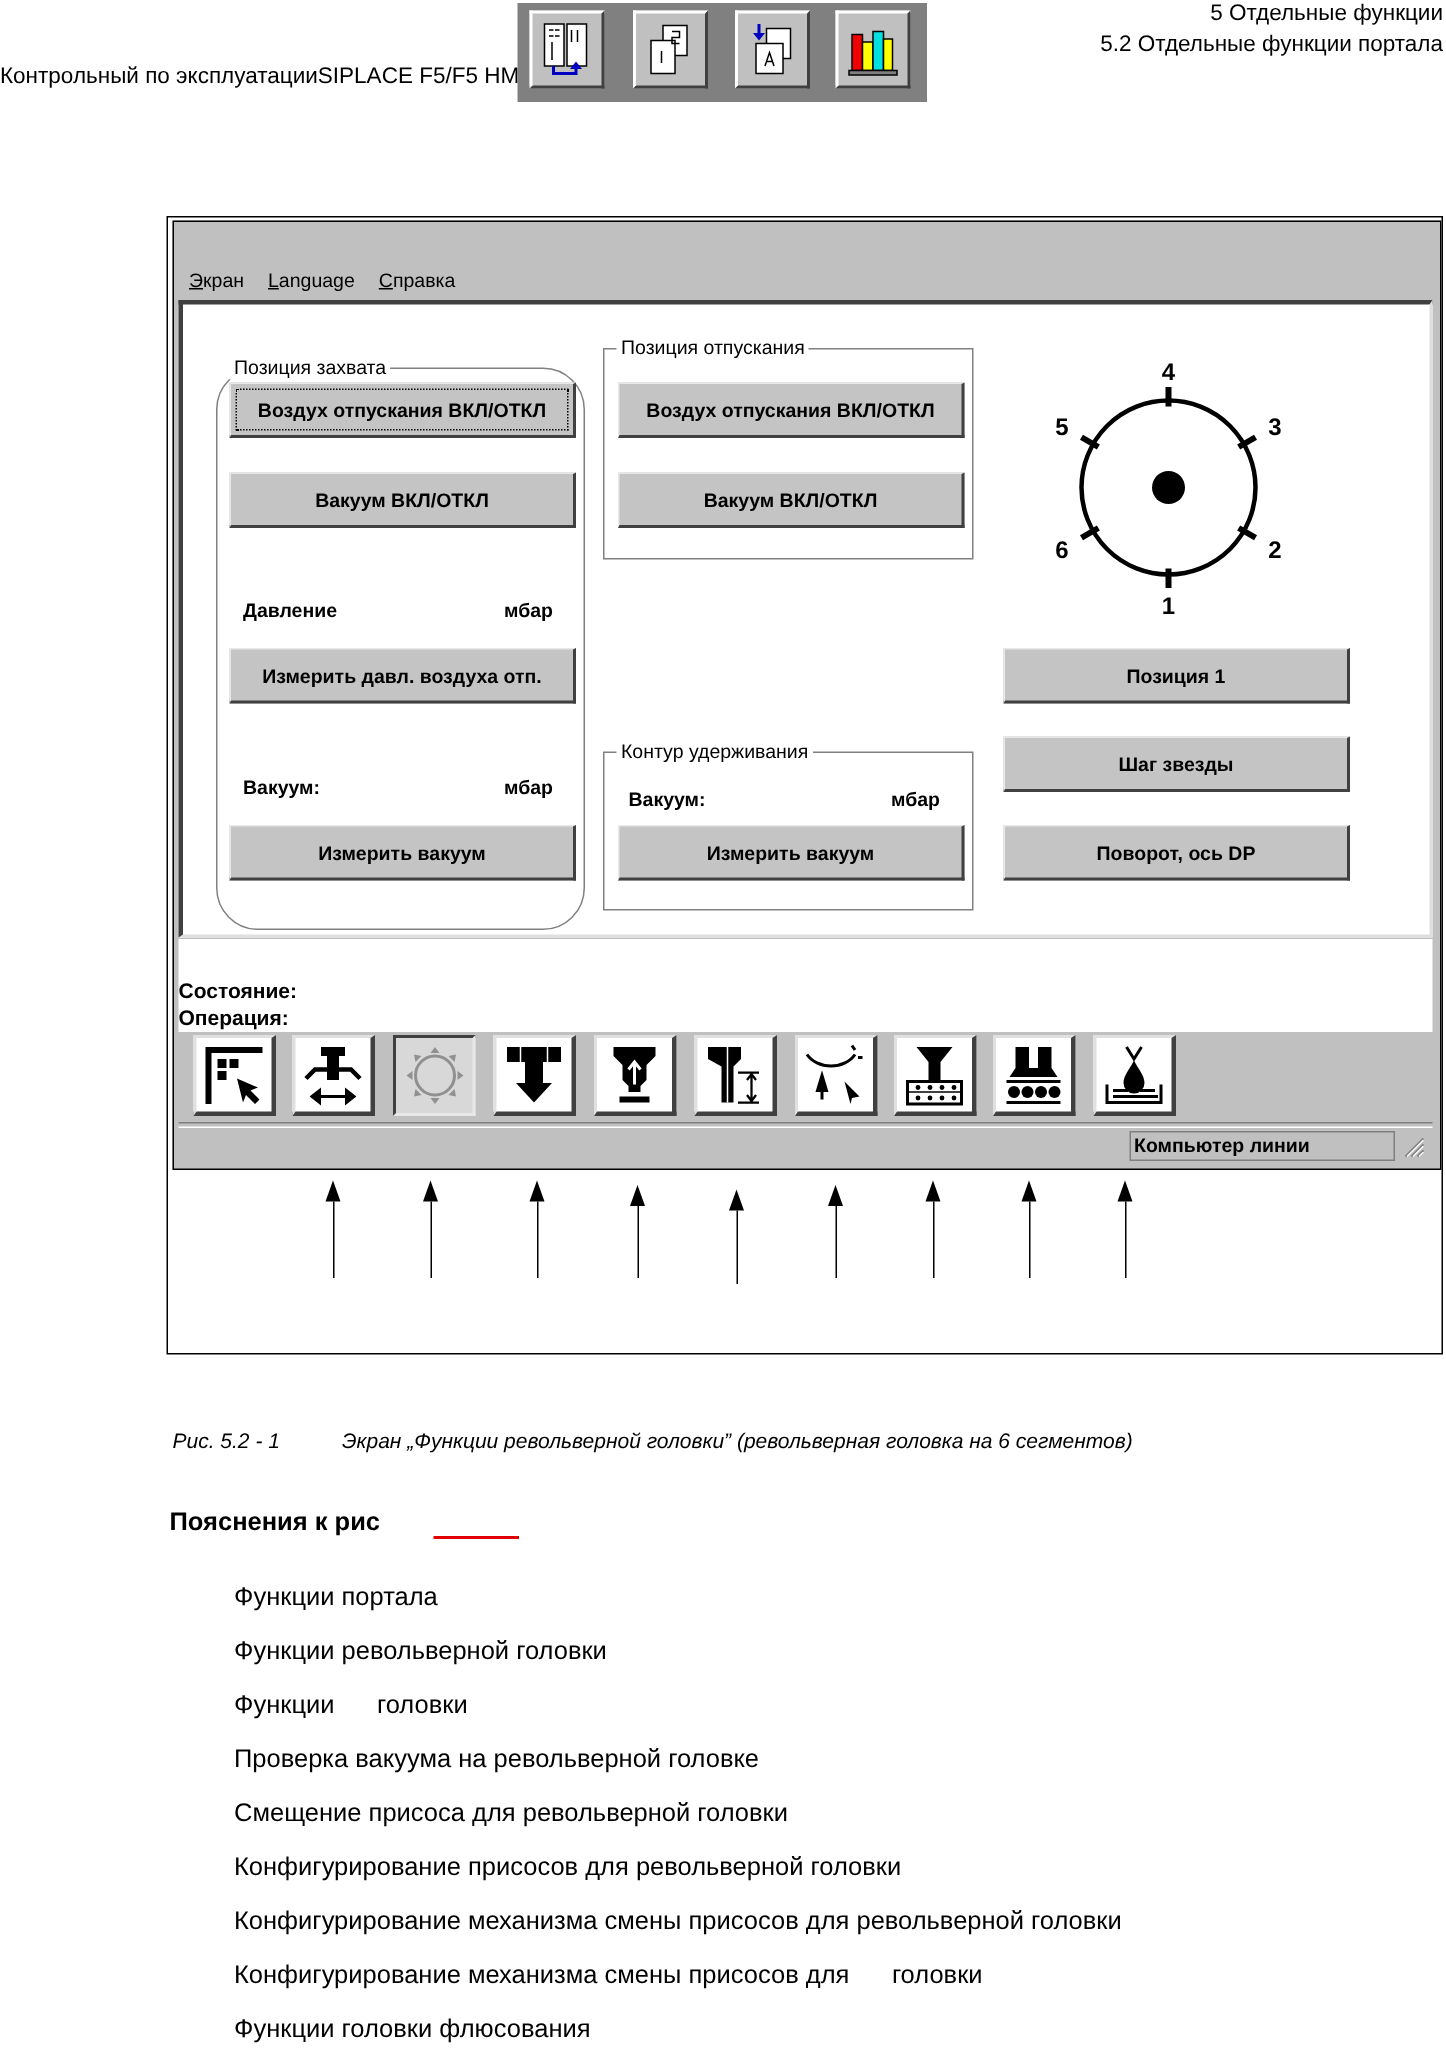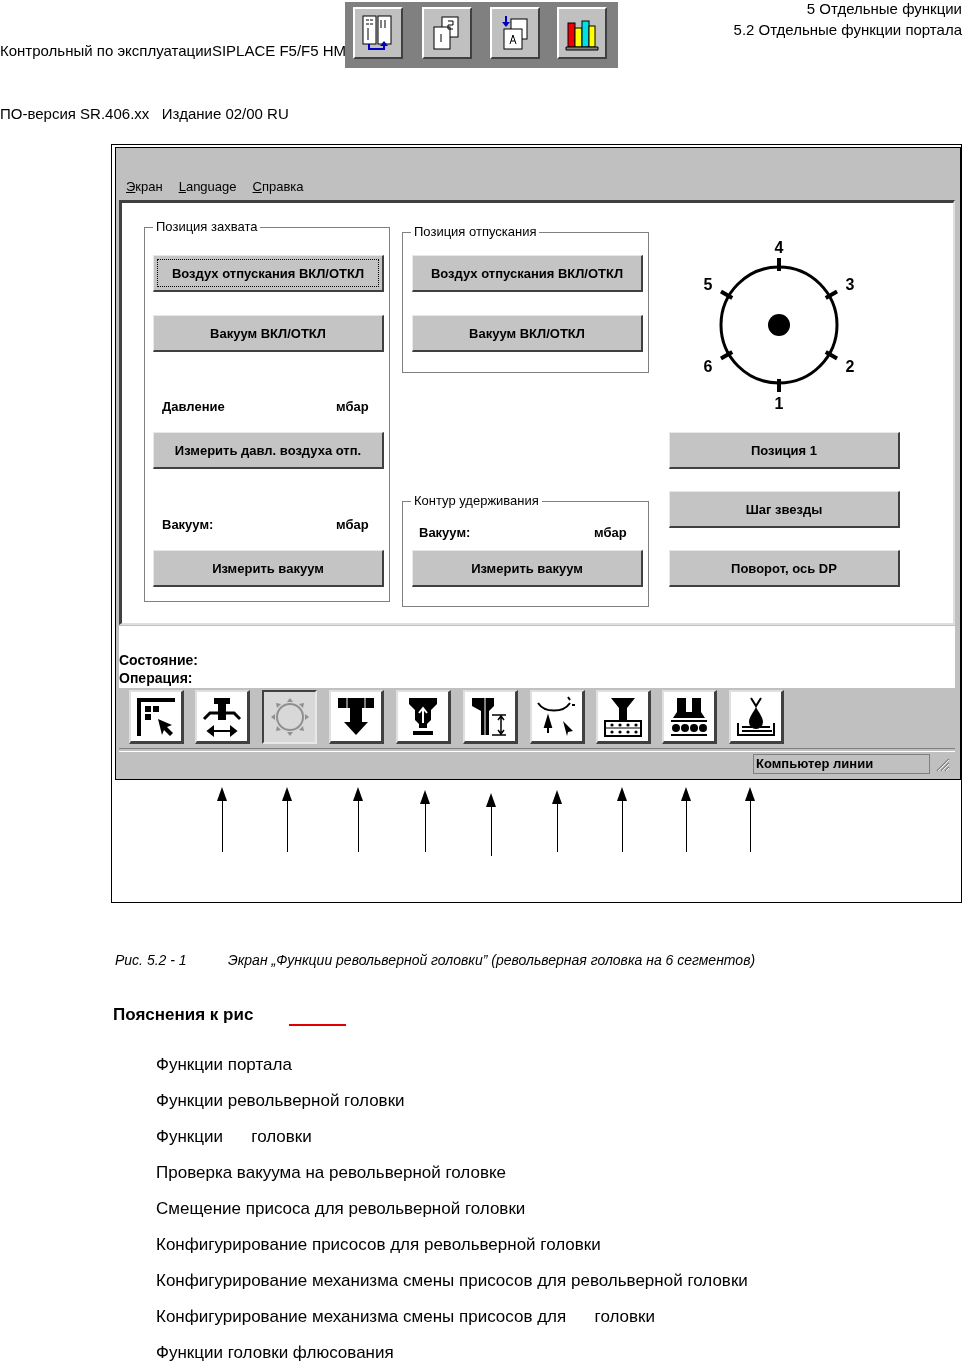--- a/index.html
+++ b/index.html
@@ -61,21 +61,20 @@
 
   .expl-title { left:113px; top:1005px; font-weight:bold; font-size:17px; }
   .redline { left:289px; top:1024px; width:57px; height:2px; background:#e00000; }
   .expl-item { position:absolute; left:156px; font-size:17px; white-space:pre; }
 </style>
 </head>
 <body>
 
 <div class="abs hdr-left">
   <div>Контрольный по эксплуатацииSIPLACE F5/F5 HM</div>
-  <div>ПО-версия SR.406.xx   Издание 02/00 RU</div>
 </div>
 <div class="abs hdr-right">
   <div>5 Отдельные функции</div>
   <div>5.2 Отдельные функции портала</div>
 </div>
 
 <div class="abs navbar">
   <div class="navbtn" style="left:8px">
     <svg viewBox="0 0 38 40">
       <rect x="4" y="3" width="13" height="28" fill="#fff" stroke="#000"></rect>
@@ -117,21 +116,21 @@
 <div class="abs win">
 
   <div class="abs menubar">
     <span><u>Э</u><span style="margin:0">кран</span></span>
     <span><u>L</u><span style="margin:0">anguage</span></span>
     <span><u>С</u><span style="margin:0">правка</span></span>
   </div>
 
   <div class="abs panel">
 
-    <div class="group" style="left:22px; top:24px; width:246px; height:375px;">
+    <div class="group" style="left:22px; top:42px; width:246px; height:375px;border-radius:28px;">
       <span class="glabel">Позиция захвата</span>
     </div>
     <div class="btn focus" style="left:31px; top:52px;">
       <span class="fr"></span>
         <span>Воздух отпускания ВКЛ/ОТКЛ</span>
     </div>
     <div class="btn" style="left:31px; top:112px;">
       <span>Вакуум ВКЛ/ОТКЛ</span>
     </div>
     <span class="lbl" style="left:40px; top:196px;">Давление</span>

